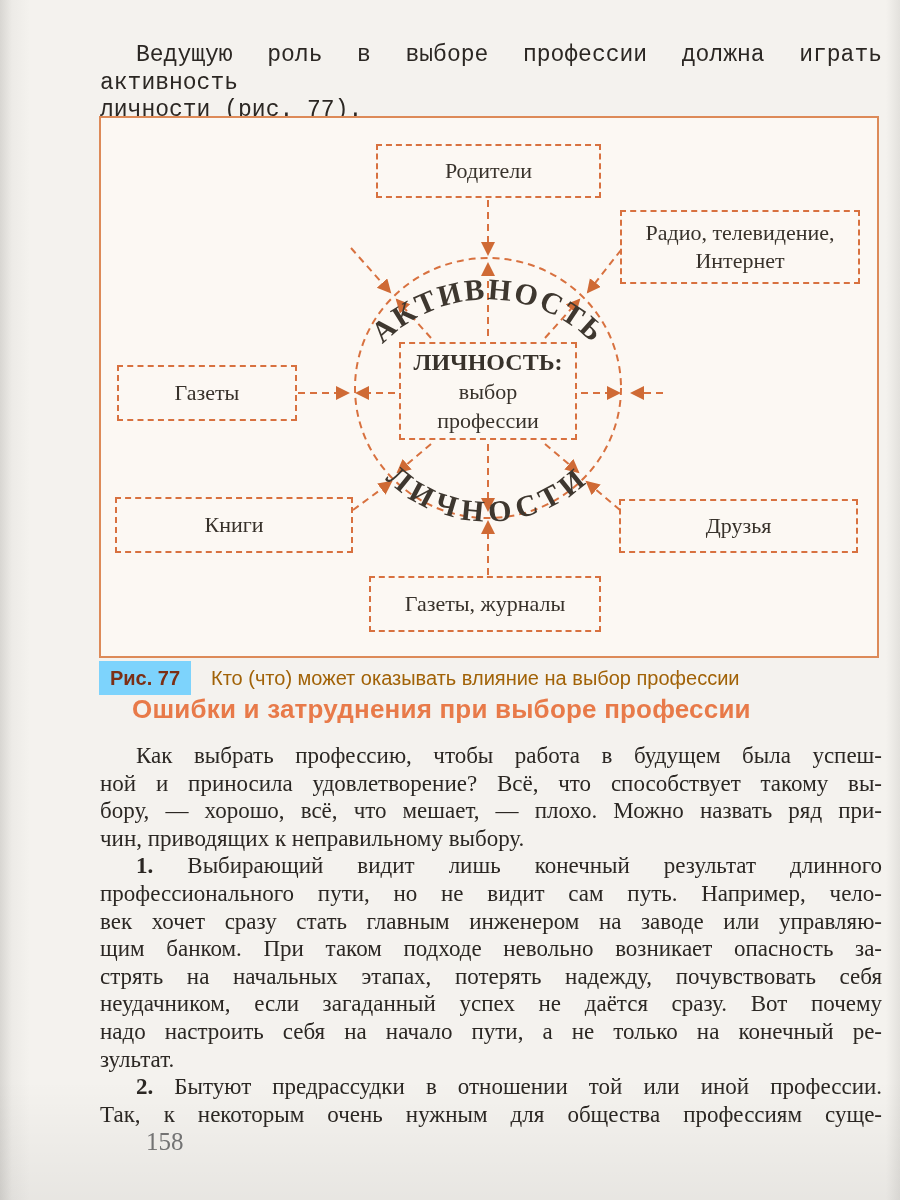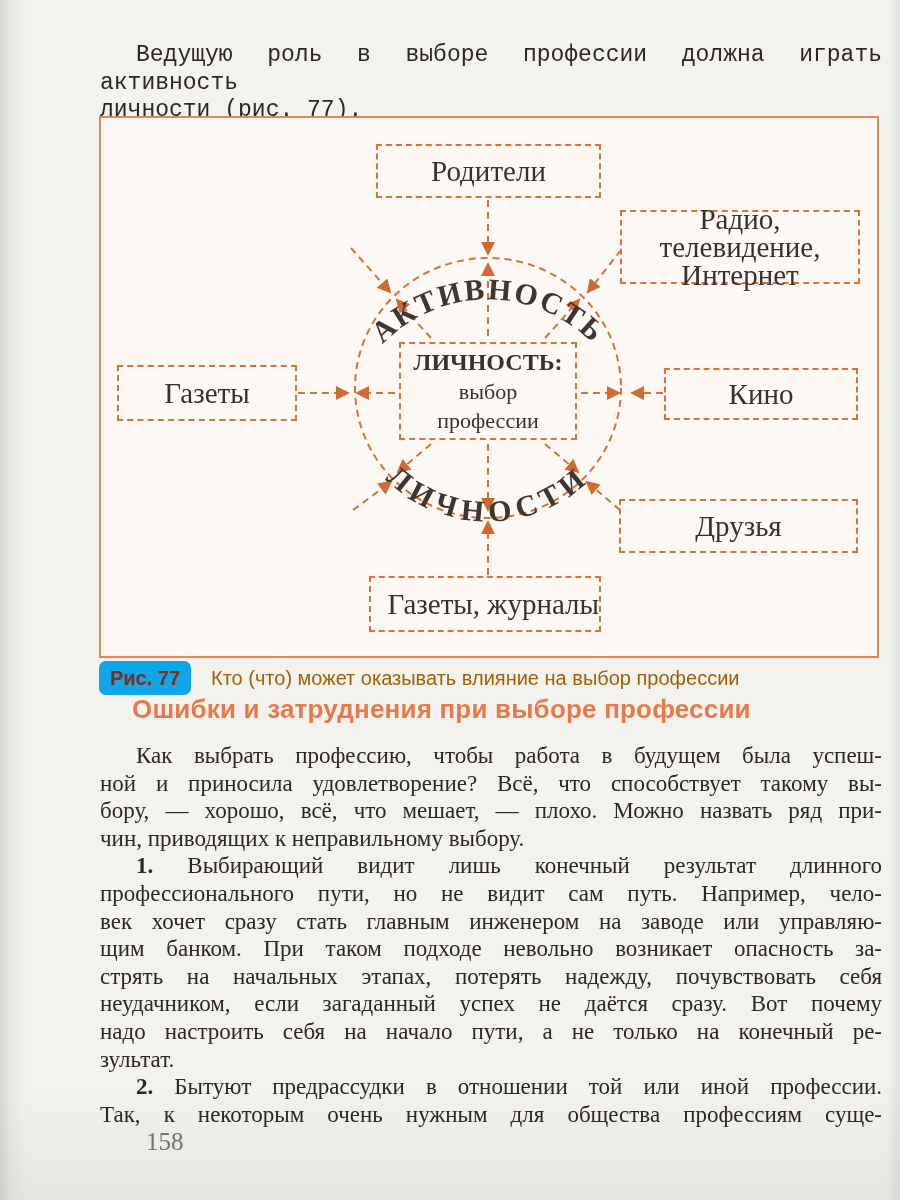--- a/index.html
+++ b/index.html
@@ -29,42 +29,42 @@
   }
   
   .figure{
     position:absolute;left:99px;top:116px;width:776px;height:538px;
     border:2px solid #dd8a58;background:#fcf8f3;
   }
   .figure svg{position:absolute;left:0;top:0;}
   .dbox{
     position:absolute;box-sizing:border-box;border:2px dashed #d8713f;
     display:flex;flex-direction:column;align-items:center;justify-content:center;
-    text-align:center;color:#38322b;font-size:29px;line-height:28px;
+    text-align:center;color:#38322b;font-size:22px;line-height:28px;
   }
   .bx-parents{left:275px;top:26px;width:225px;height:54px;}
   .bx-producers{left:14px;top:96px;width:238px;height:52px;}
   .bx-media{left:519px;top:92px;width:240px;height:74px;}
   .bx-teachers{left:16px;top:247px;width:180px;height:56px;}
   .bx-cinema{left:563px;top:250px;width:194px;height:52px;}
   .bx-books{left:14px;top:379px;width:238px;height:56px;}
   .bx-friends{left:518px;top:381px;width:239px;height:54px;}
-  .bx-news{left:268px;top:458px;width:232px;height:56px;align-items:flex-end;}
+  .bx-news{left:268px;top:458px;width:232px;height:56px;}
   .bx-center{left:298px;top:224px;width:178px;height:98px;font-size:22px;line-height:29px;}
   .bx-center .cbt{font-weight:bold;font-size:24px;line-height:30px;}
   .arctext{font-family:"Liberation Serif","DejaVu Serif",serif;font-weight:bold;fill:#3e372f;}
   .dash{fill:none;stroke:#d8713f;stroke-width:2;stroke-dasharray:7 5;}
   
   .caption{
     position:absolute;left:99px;top:661px;width:780px;display:flex;align-items:center;
     font-family:"Liberation Sans","DejaVu Sans",sans-serif;
   }
   .badge{
-    background:#0ea5e9;color:#7c2f15;font-weight:bold;font-size:20px;
-    width:92px;height:34px;display:flex;align-items:center;justify-content:center;flex:0 0 auto;border-radius:7px;
+    background:#7dd3fc;color:#7c2f15;font-weight:bold;font-size:20px;
+    width:92px;height:34px;display:flex;align-items:center;justify-content:center;flex:0 0 auto;
   }
   .captext{margin-left:20px;font-size:20px;color:#a16207;font-weight:500;}
   
   .pagenum{position:absolute;left:146px;top:1128px;font-size:25px;color:#737373;}
 </style>
 </head>
 <body>
 
 <div class="page">
 
@@ -118,22 +118,22 @@
     <div class="dbox bx-parents">
       <div>Родители</div>
     </div>
     <div class="dbox bx-media">
       <div>Радио, телевидение,</div>
       <div>Интернет</div>
     </div>
     <div class="dbox bx-teachers">
       <div>Газеты</div>
     </div>
-    <div class="dbox bx-cinema">
-      <div>Кино</div>
+    <div class="dbox bx-books">
+      <div>Книги</div>
     </div>
     <div class="dbox bx-friends">
       <div>Друзья</div>
     </div>
     <div class="dbox bx-news">
       <div>Газеты, журналы</div>
     </div>
     <div class="dbox bx-center">
       <div class="cbt">ЛИЧНОСТЬ:</div>
       <div>выбор</div>

